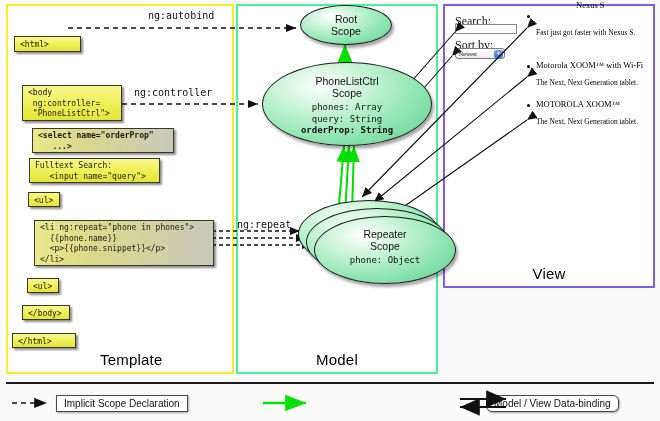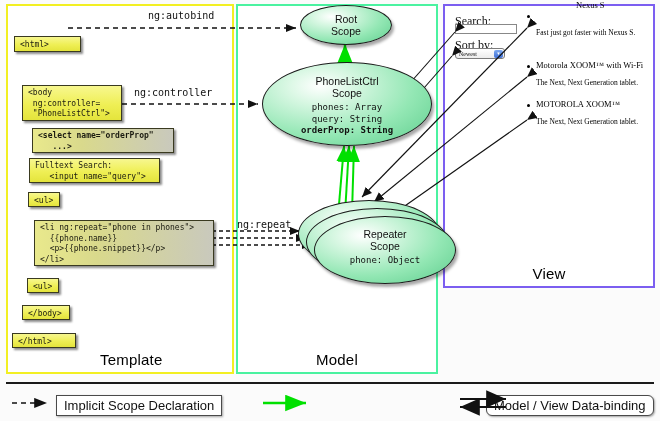--- a/index.html
+++ b/index.html
@@ -161,21 +161,21 @@
     left: 6px; top: 382px;
     width: 648px; height: 0;
     border-top: 2px solid #1a1a1a;
   }
   .legend-box {
     position: absolute;
     border: 1px solid #4a4a4a;
     background: #ffffff;
     box-shadow: 1px 1px 2px rgba(0,0,0,.35);
     font-family: "Liberation Sans", sans-serif;
-    font-size: 13px;
+    font-size: 10px;
     color: #111;
     padding: 2px 7px;
     white-space: nowrap;
     box-sizing: border-box;
   }
   svg.overlay {
     position: absolute;
     left: 0; top: 0;
     width: 660px; height: 421px;
     pointer-events: none;

